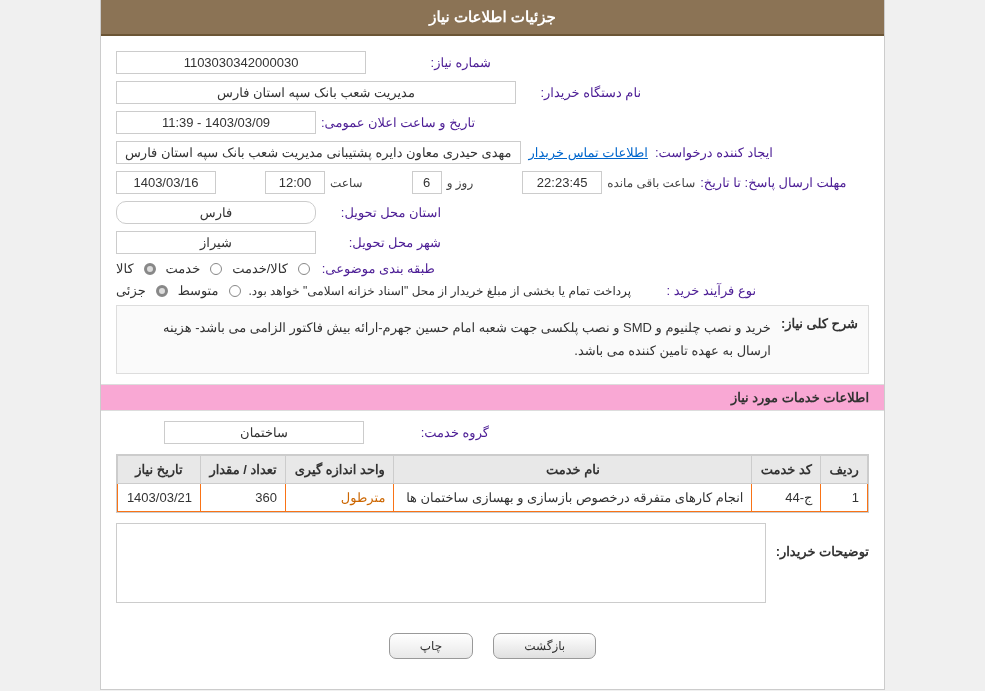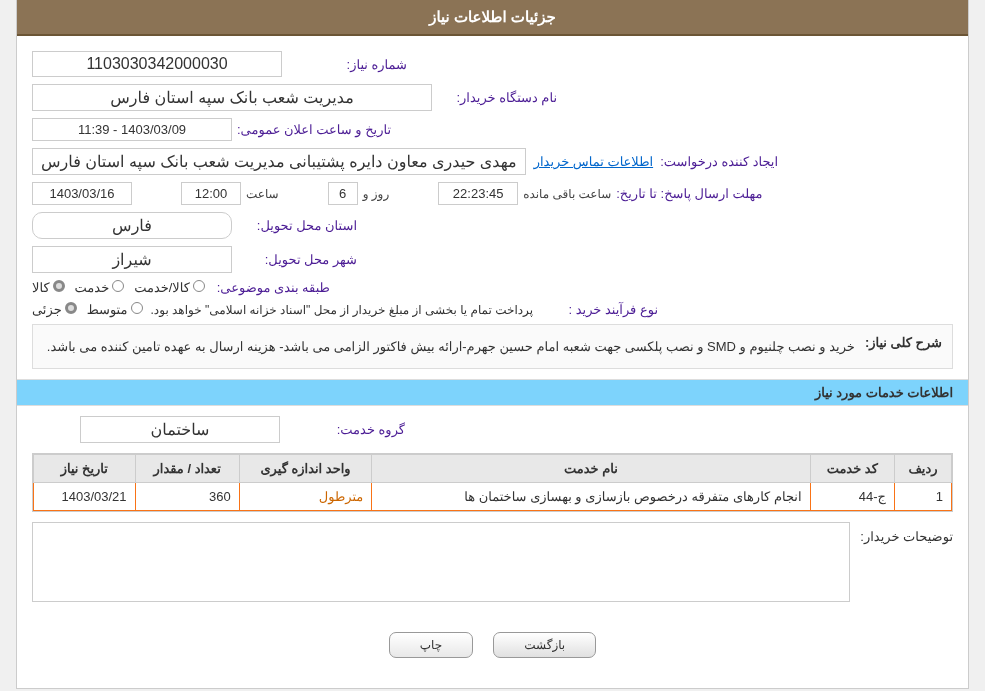--- a/index.html
+++ b/index.html
@@ -4,21 +4,21 @@
   <style>
     * { box-sizing: border-box; margin: 0; padding: 0; }
     body {
       font-family: Tahoma, Arial, sans-serif;
       background: #f0f0f0;
       direction: rtl;
       font-size: 13px;
       color: #333;
     }
     .page-wrapper {
-      width: 953px;
+      width: 785px;
       margin: 0 auto;
       background: #f0f0f0;
     }
     .main-container {
       background: #fff;
       border: 1px solid #ccc;
       border-top: none;
     }
     .header-bar {
       background: #8B7355;
@@ -39,53 +39,54 @@
       margin-right: 5px;
       min-width: 120px;
       text-align: right;
     }
     .value-box {
       border: 1px solid #ccc;
       background: #fff;
       padding: 3px 8px;
       min-width: 200px;
       text-align: center;
-      font-size: 16px;
+      font-size: 13px;
       direction: ltr;
     }
     .value-box.rtl-center {
       direction: rtl;
       text-align: center;
     }
     .date-box {
       border: 1px solid #ccc;
       background: #fff;
       padding: 3px 8px;
       text-align: center;
       font-size: 13px;
     }
     .section-divider {
-      background: #7dd3fc;
+      background: #f9a8d4;
       border-top: 1px solid #ddd;
       border-bottom: 1px solid #ddd;
       padding: 5px 15px;
       margin: 10px -15px;
       text-align: right;
       font-weight: bold;
       font-size: 13px;
       color: #333;
     }
     .radio-group {
       display: flex;
       align-items: center;
       gap: 10px;
     }
     .radio-item {
       display: flex;
-      gap: 3px;
+      align-items: center;
+      gap: 10px;
     }
     .radio-circle {
       width: 12px;
       height: 12px;
       border-radius: 50%;
       border: 1px solid #888;
       background: #fff;
       display: inline-block;
     }
     .radio-circle.selected {
@@ -128,24 +129,24 @@
     }
     .buyer-notes {
       display: flex;
       align-items: flex-start;
       margin-top: 10px;
       margin-bottom: 15px;
       gap: 10px;
       justify-content: flex-end;
     }
     .notes-label {
-      font-weight: normal;
+      font-weight: bold;
       font-size: 13px;
       white-space: nowrap;
-      margin-top: 7px;
+      margin-top: 21px;
     }
     .notes-textarea {
       border: 1px solid #ccc;
       background: #fff;
       padding: 5px;
       flex: 1;
       min-height: 80px;
       resize: none;
       width: 700px;
     }

